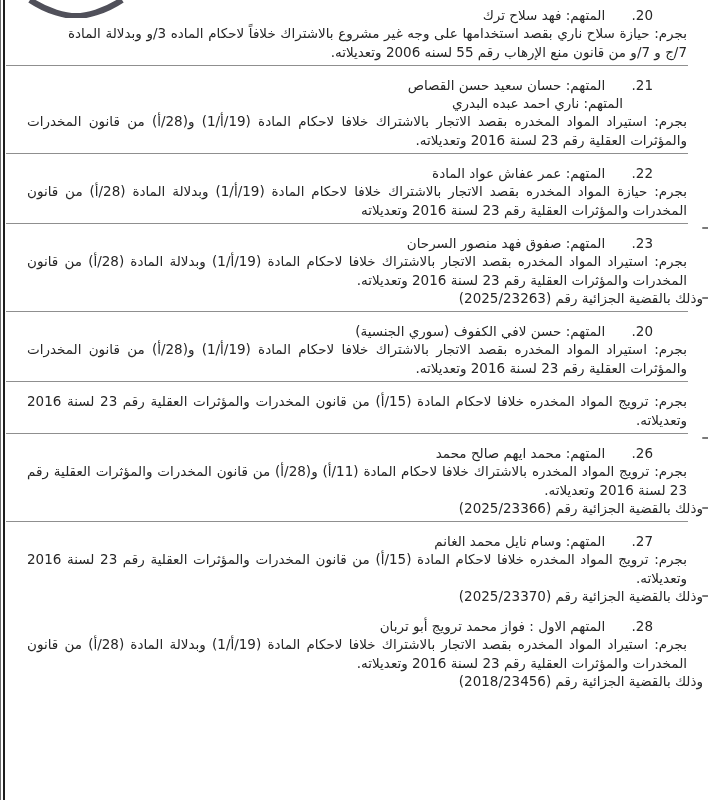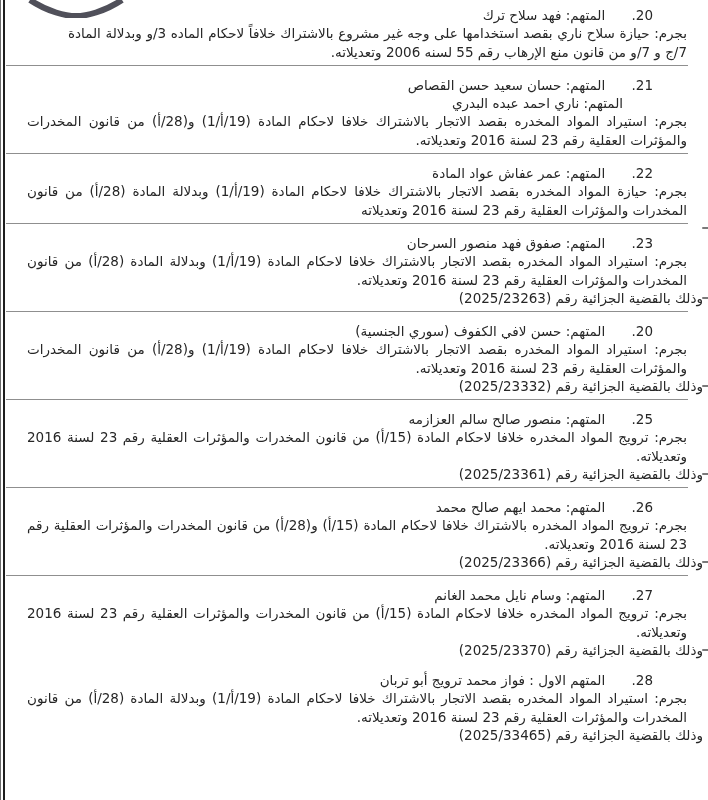--- a/index.html
+++ b/index.html
@@ -94,48 +94,38 @@
   </section>
   <div class="sep"></div>
 
   <section class="entry">
     <div class="head">
       <span class="num">20.</span>
       <span>المتهم:</span>
       <span>حسن لافي الكفوف (سوري الجنسية)</span>
     </div>
     <p class="charge">بجرم: استيراد المواد المخدره بقصد الاتجار بالاشتراك خلافا لاحكام المادة (19/أ/1) و(28/أ) من قانون المخدرات والمؤثرات العقلية رقم 23 لسنة 2016 وتعديلاته.</p>
-    <div class="case">
-      <span>وذلك بالقضية الجزائية رقم (2025/23332)</span>
-      <span class="tick"></span>
-    </div>
   </section>
   <div class="sep"></div>
 
   <section class="entry">
-    <div class="head">
-      <span class="num">25.</span>
-      <span>المتهم:</span>
-      <span>منصور صالح سالم العزازمه</span>
-    </div>
     <p class="charge">بجرم: ترويج المواد المخدره خلافا لاحكام المادة (15/أ) من قانون المخدرات والمؤثرات العقلية رقم 23 لسنة 2016 وتعديلاته.</p>
     <div class="case">
-      <span>وذلك بالقضية الجزائية رقم (2025/23361)</span>
       <span class="tick"></span>
     </div>
   </section>
   <div class="sep"></div>
 
   <section class="entry">
     <div class="head">
       <span class="num">26.</span>
       <span>المتهم:</span>
       <span>محمد ايهم صالح محمد</span>
     </div>
-    <p class="charge">بجرم: ترويج المواد المخدره بالاشتراك خلافا لاحكام المادة (15/أ) و(28/أ) من قانون المخدرات والمؤثرات العقلية رقم 23 لسنة 2016 وتعديلاته.</p>
+    <p class="charge">بجرم: ترويج المواد المخدره بالاشتراك خلافا لاحكام المادة (11/أ) و(28/أ) من قانون المخدرات والمؤثرات العقلية رقم 23 لسنة 2016 وتعديلاته.</p>
     <div class="case">
       <span>وذلك بالقضية الجزائية رقم (2025/23366)</span>
       <span class="tick"></span>
     </div>
   </section>
   <div class="sep"></div>
 
   <section class="entry">
     <div class="head">
       <span class="num">27.</span>
@@ -151,17 +141,17 @@
   <div class="gap"></div>
 
   <section class="entry">
     <div class="head">
       <span class="num">28.</span>
       <span>المتهم الاول :</span>
       <span>فواز محمد ترويج أبو تربان</span>
     </div>
     <p class="charge">بجرم: استيراد المواد المخدره بقصد الاتجار بالاشتراك خلافا لاحكام المادة (19/أ/1) وبدلالة المادة (28/أ) من قانون المخدرات والمؤثرات العقلية رقم 23 لسنة 2016 وتعديلاته.</p>
     <div class="case">
-      <span>وذلك بالقضية الجزائية رقم (2025/33465)</span>
+      <span>وذلك بالقضية الجزائية رقم (2018/23456)</span>
     </div>
   </section>
 
 </div>
 
 </body></html>

